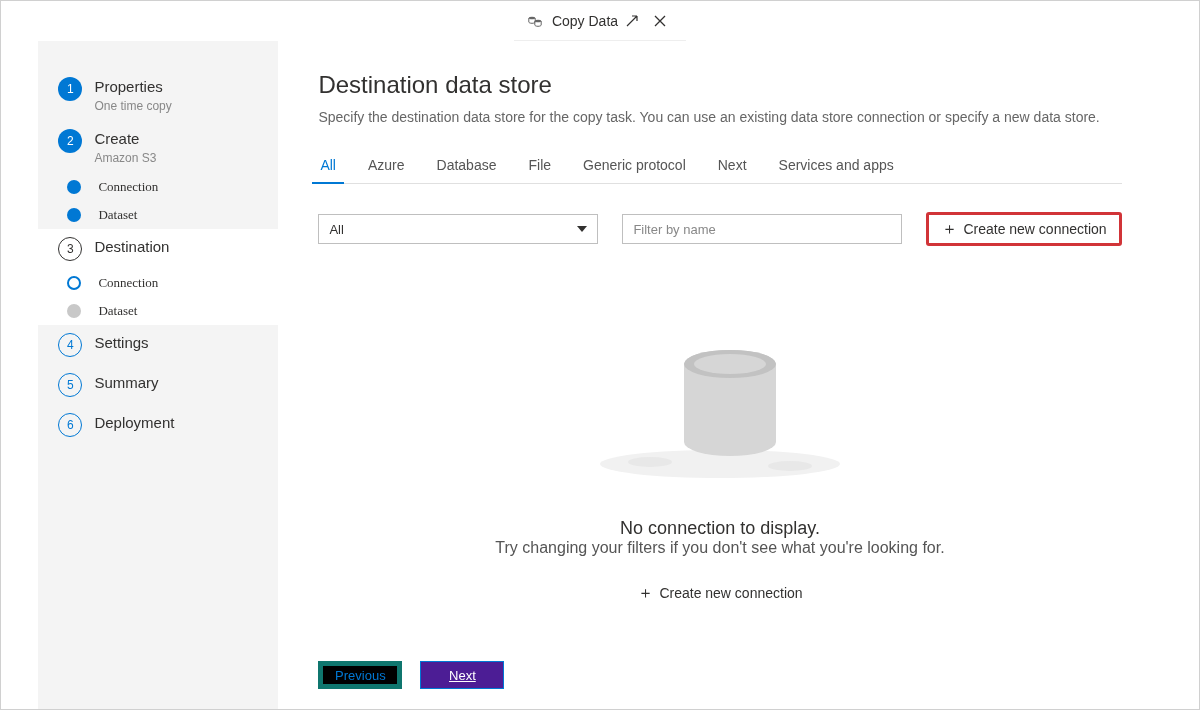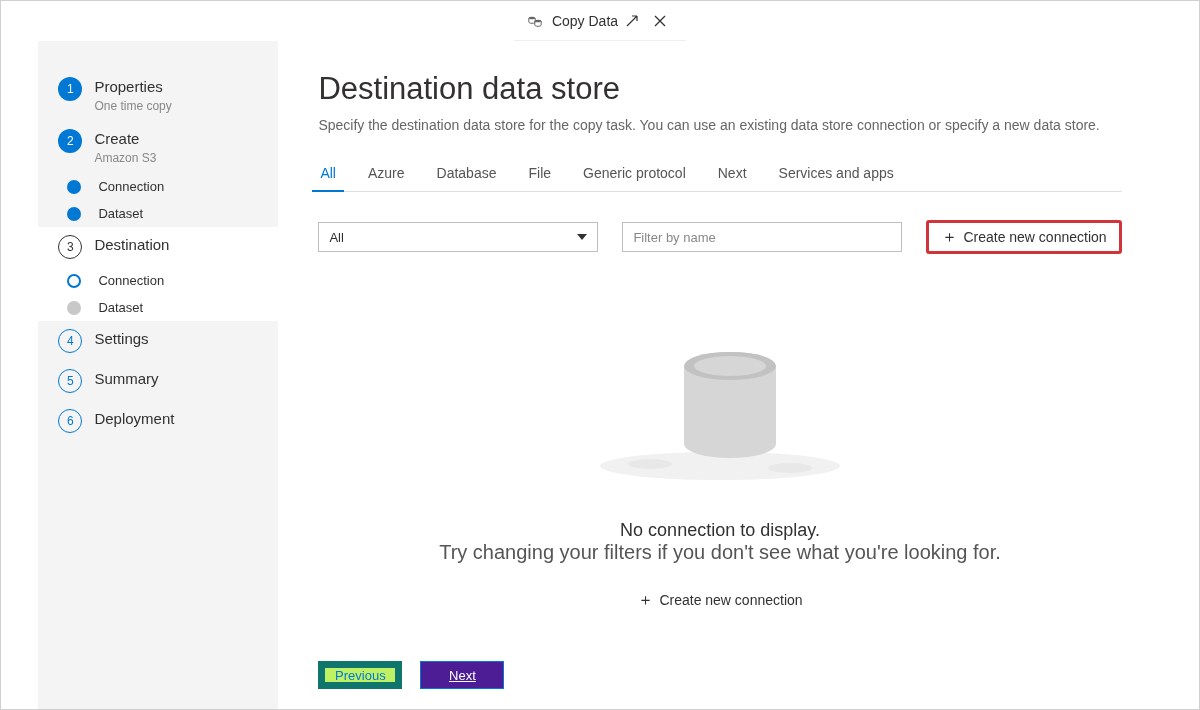--- a/index.html
+++ b/index.html
@@ -79,20 +79,21 @@
     border: 1.5px solid #0078d4;
     color: #0078d4;
     background: transparent;
   }
   .step .labels { display: flex; flex-direction: column; }
   .step .step-title { font-size: 15px; color: #323130; line-height: 20px; }
   .step .step-sub { font-size: 12px; color: #888; margin-top: 2px; }
   .substeps {
     padding-left: 60px;
     position: relative;
+    font-family: Liberation Serif, serif;
   }
   .substeps::before {
     content: "";
     position: absolute;
     left: 31px;
     top: -6px;
     bottom: 10px;
     width: 2px;
     background: transparent;
   }
@@ -116,21 +117,21 @@
   .dot.gray { background: #c8c8c8; }
 
   .main {
     flex: 1;
     padding: 30px 40px 20px 40px;
     overflow-y: auto;
     display: flex;
     flex-direction: column;
   }
   .main h1 {
-    font-size: 31px;
+    font-size: 24px;
     font-weight: 400;
     color: #323130;
     margin-bottom: 10px;
   }
   .main .description {
     font-size: 14px;
     color: #666;
     margin-bottom: 24px;
   }
   .tabs {
@@ -214,21 +215,21 @@
     color: #323130;
   }
   .empty-state .illus {
     margin-bottom: 30px;
   }
   .empty-state .msg-title {
     font-size: 18px;
     margin-bottom: 0;
   }
   .empty-state .msg-sub {
-    font-size: 20px;
+    font-size: 16px;
     color: #555;
     margin-bottom: 28px;
   }
   .empty-state .create-inline {
     display: flex;
     align-items: center;
     gap: 6px;
     font-size: 14px;
     color: #323130;
     cursor: pointer;
@@ -241,23 +242,23 @@
   .btn {
     min-width: 84px;
     height: 28px;
     font-size: 13px;
     display: flex;
     align-items: center;
     justify-content: center;
     cursor: pointer;
   }
   .btn.secondary {
-    border: 7px solid #0f766e;
+    border: 5px solid #0f766e;
     color: #0078d4;
-    background: #bef264;
+    background: #000000;
   }
   .btn.primary {
     background: #4c1d95;
     color: #fff;
     border: 1px solid #0078d4;
     text-decoration: underline;
   }
   .caret-down {
     width: 0; height: 0;
     border-left: 5px solid transparent;

